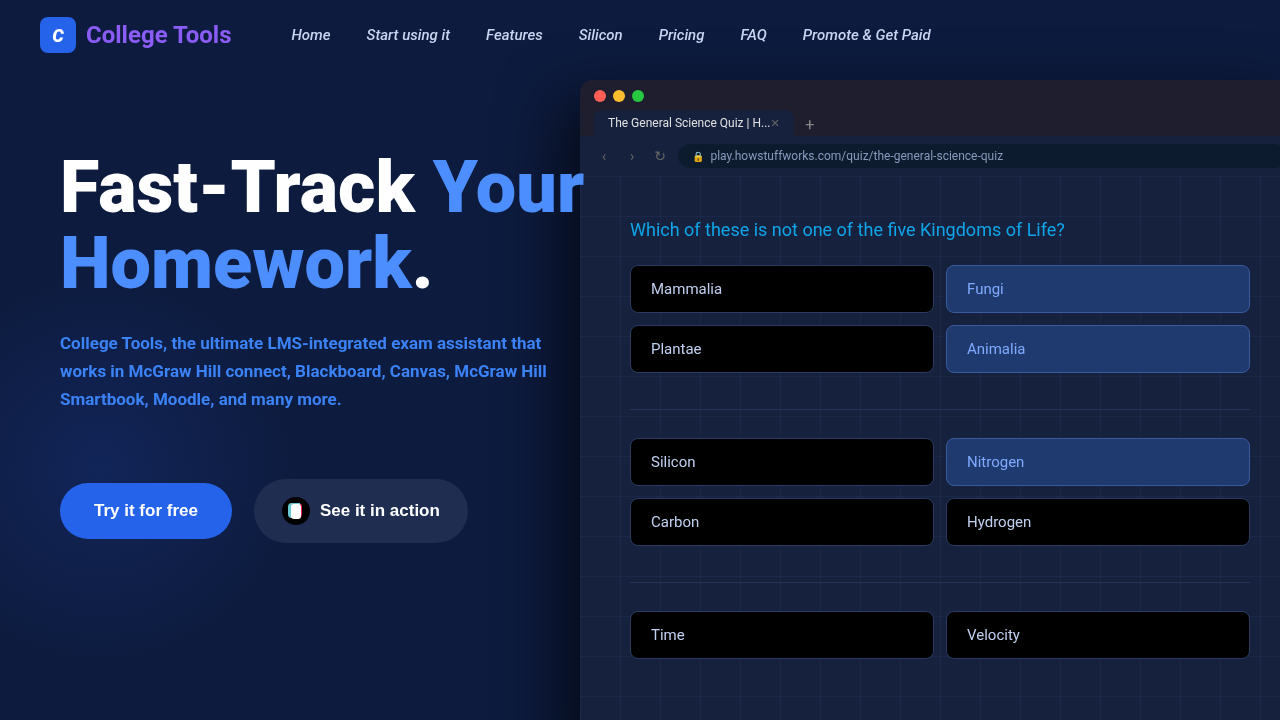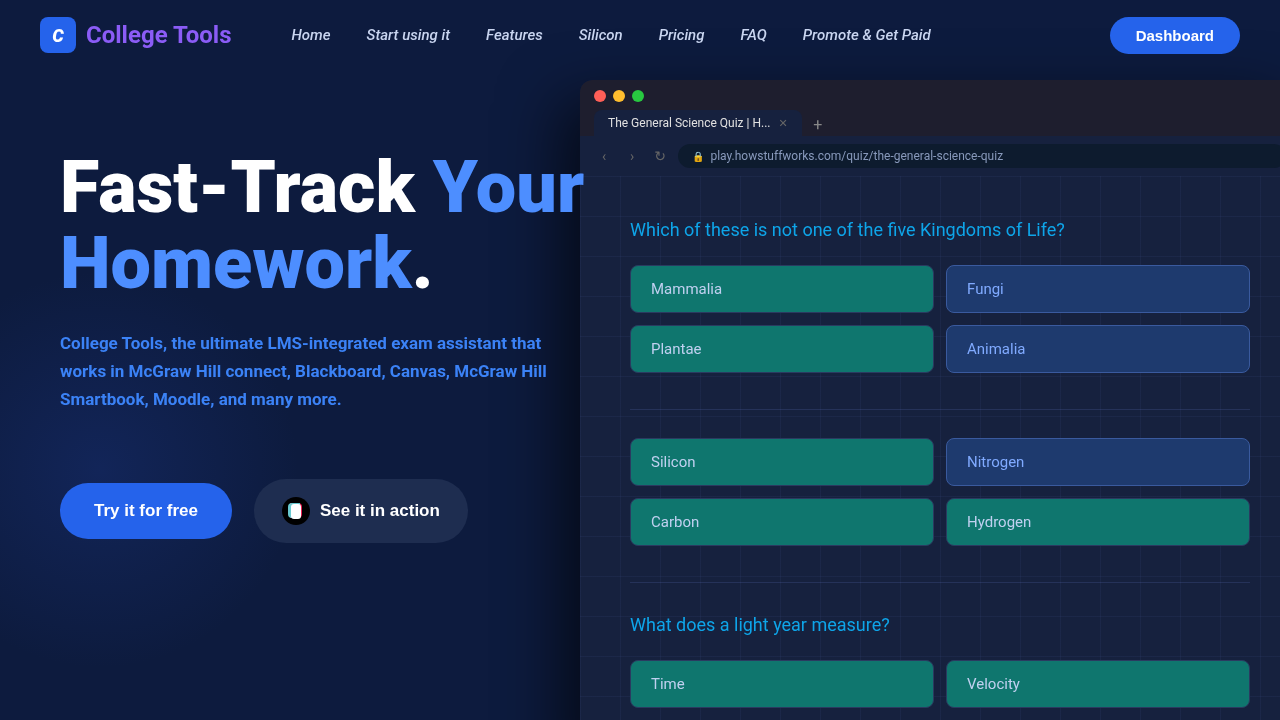--- a/index.html
+++ b/index.html
@@ -232,21 +232,21 @@
     }
 
     .browser-tab {
       background: #2a2a3e;
       border-radius: 8px 8px 0 0;
       padding: 6px 14px;
       font-size: 12px;
       color: #aaa;
       display: flex;
       align-items: flex-end;
-      gap: 8px;
+      gap: 0;
       max-width: 220px;
     }
 
     .browser-tab.active {
       background: #16213e;
       color: #e0e0e0;
     }
 
     .tab-close {
       color: #666;
@@ -329,21 +329,21 @@
     }
 
     .quiz-options {
       display: grid;
       grid-template-columns: 1fr 1fr;
       gap: 12px;
       margin-bottom: 36px;
     }
 
     .quiz-option {
-      background: #0f766e;
+      background: #000000;
       border: 1px solid #2a3a60;
       border-radius: 8px;
       padding: 14px 20px;
       font-size: 15px;
       color: #c0d0f0;
       cursor: pointer;
     }
 
     .quiz-option.highlighted {
       background: #1e3a6e;
@@ -392,21 +392,20 @@
   <div class="nav-links">
     <a class="nav-link">Home</a>
     <a class="nav-link">Start using it</a>
     <a class="nav-link">Features</a>
     <a class="nav-link">Silicon</a>
     <a class="nav-link">Pricing</a>
     <a class="nav-link">FAQ</a>
     <a class="nav-link">Promote &amp; Get Paid</a>
   </div>
 
-  <button class="dashboard-btn">Dashboard</button>
 </nav>
 
 <div class="hero">
   <div class="glow-left"></div>
   <div class="glow-right"></div>
 
   <div class="hero-left">
     <h1 class="hero-title">
       <span class="white">Fast-Track </span><span class="blue">Your</span><br>
       <span class="blue">Homework</span><span class="white">.</span>
@@ -467,21 +466,20 @@
 
         <div class="quiz-options">
           <div class="quiz-option">Silicon</div>
           <div class="quiz-option highlighted">Nitrogen</div>
           <div class="quiz-option">Carbon</div>
           <div class="quiz-option">Hydrogen</div>
         </div>
 
         <div class="divider-line"></div>
 
-        <div class="quiz-question">What does a light year measure?</div>
         <div class="quiz-options">
           <div class="quiz-option">Time</div>
           <div class="quiz-option">Velocity</div>
 
         </div>
       </div>
     </div>
   </div>
 </div>
 

